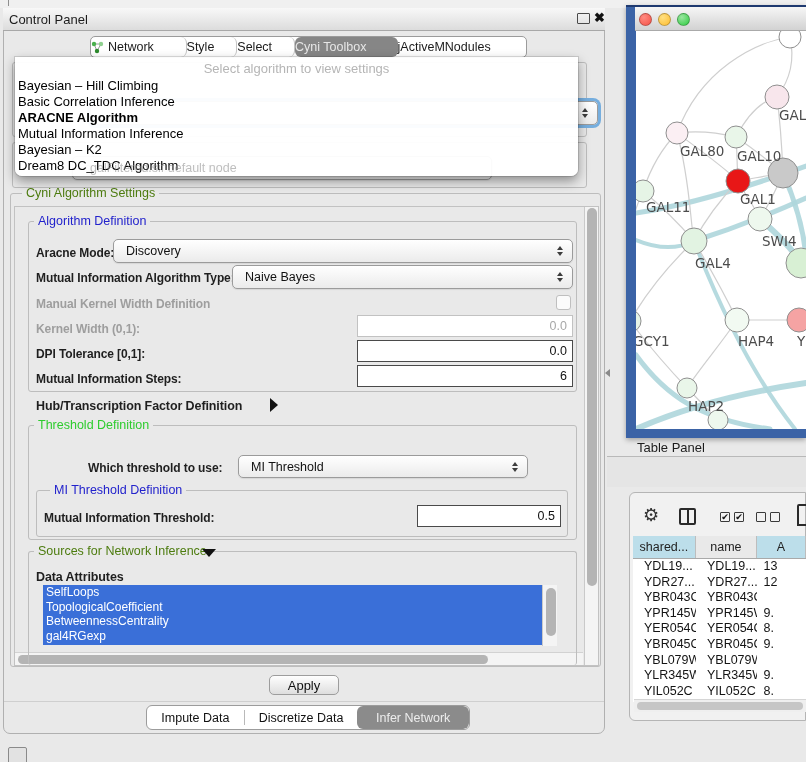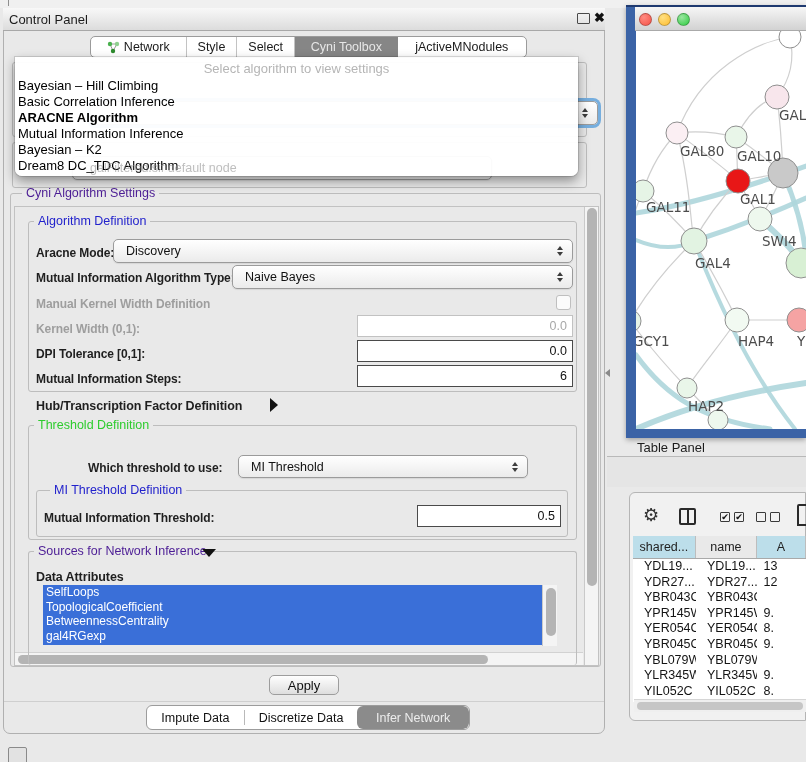--- a/index.html
+++ b/index.html
@@ -14,22 +14,22 @@
              border:1px solid #b0b0b0;border-radius:0 0 7px 7px;box-sizing:border-box;}
   .cp-header{left:3px;top:8px;width:602px;height:23px;box-sizing:border-box;
              background:linear-gradient(#f8f8f8,#dcdcdc);border-bottom:1px solid #a8a8a8;}
   .cp-title{left:10px;top:12px;font-size:13px;color:#1c1c1c;}
   .float-box{left:578px;top:13px;width:11px;height:9px;border:1.5px solid #4a4a4a;border-radius:1px;}
   .close-x{left:594px;top:8px;font-size:13px;font-weight:bold;color:#111;}
 
   
   .tab-strip{left:90px;top:36px;width:437px;height:22px;display:flex;background:#ffffff;
              border:1px solid #9b9b9b;border-radius:5px;box-sizing:border-box;overflow:hidden;}
-  .tab{display:flex;align-items:center;justify-content:center;font-size:12.5px;color:#1a1a1a;
-       border-right:1px solid #c3c3c3;box-sizing:border-box;gap:4px;}
+  .tab{display:flex;align-items:center;font-size:12.5px;color:#1a1a1a;
+       border-right:1px solid #c3c3c3;box-sizing:border-box;gap:4px;border-radius:6px;}
   .tab:last-child{border-right:none;}
   .tab.sel{background:#868686;color:#e7e7e7;border-right:none;}
 
   
   .dd{left:15px;top:57px;width:563px;height:119px;background:rgba(255,255,255,0.96);
       border-radius:0 0 7px 7px;box-shadow:0 5px 12px rgba(0,0,0,0.40),0 0 0 1px rgba(0,0,0,0.12);z-index:50;}
   .dd-title{left:0;top:4px;width:100%;text-align:center;font-size:13px;color:#b5b5b5;}
   .dd-list{left:3px;top:21px;width:556px;}
   .dd-item{height:16px;line-height:16px;font-size:13px;color:#000;white-space:nowrap;}
   .dd-item.bold{font-weight:bold;}
@@ -43,21 +43,21 @@
   .combo .arrows{position:absolute;right:9px;top:50%;transform:translateY(-50%);
                  display:flex;flex-direction:column;gap:2px;}
   .tri-up{width:0;height:0;border-left:3.5px solid transparent;border-right:3.5px solid transparent;
           border-bottom:4.5px solid #3c3c3c;}
   .tri-dn{width:0;height:0;border-left:3.5px solid transparent;border-right:3.5px solid transparent;
           border-top:4.5px solid #3c3c3c;}
   .focus-ring{box-shadow:0 0 0 3px #76aede;}
 
   
   .grp{border:1px solid #bdbdbd;border-radius:3px;box-sizing:border-box;}
-  .grp-title{font-size:12.5px;color:#4c1d95;background:#e9e9e9;padding:0 4px;white-space:nowrap;}
+  .grp-title{font-size:12.5px;color:#4d7c0f;background:#e9e9e9;padding:0 4px;white-space:nowrap;}
   .lbl{font-size:12px;font-weight:bold;color:#1f1f1f;white-space:nowrap;letter-spacing:-0.1px;}
   .lbl.dis{color:#9e9e9e;}
   .field{border:1px solid #4a4a4a;background:#fff;box-sizing:border-box;font-size:12.5px;color:#111;
          display:flex;align-items:center;justify-content:flex-end;padding-right:5px;}
   .field.dis{border:1px solid #c2c2c2;color:#a8a8a8;}
   .checkbox{width:15px;height:15px;border:1px solid #bfbfbf;border-radius:3px;background:#fbfbfb;box-sizing:border-box;}
   .tri-right{width:0;height:0;border-top:7px solid transparent;border-bottom:7px solid transparent;
              border-left:8px solid #111;}
   .tri-down-lg{width:0;height:0;border-left:7px solid transparent;border-right:7px solid transparent;
                border-top:8px solid #111;}

